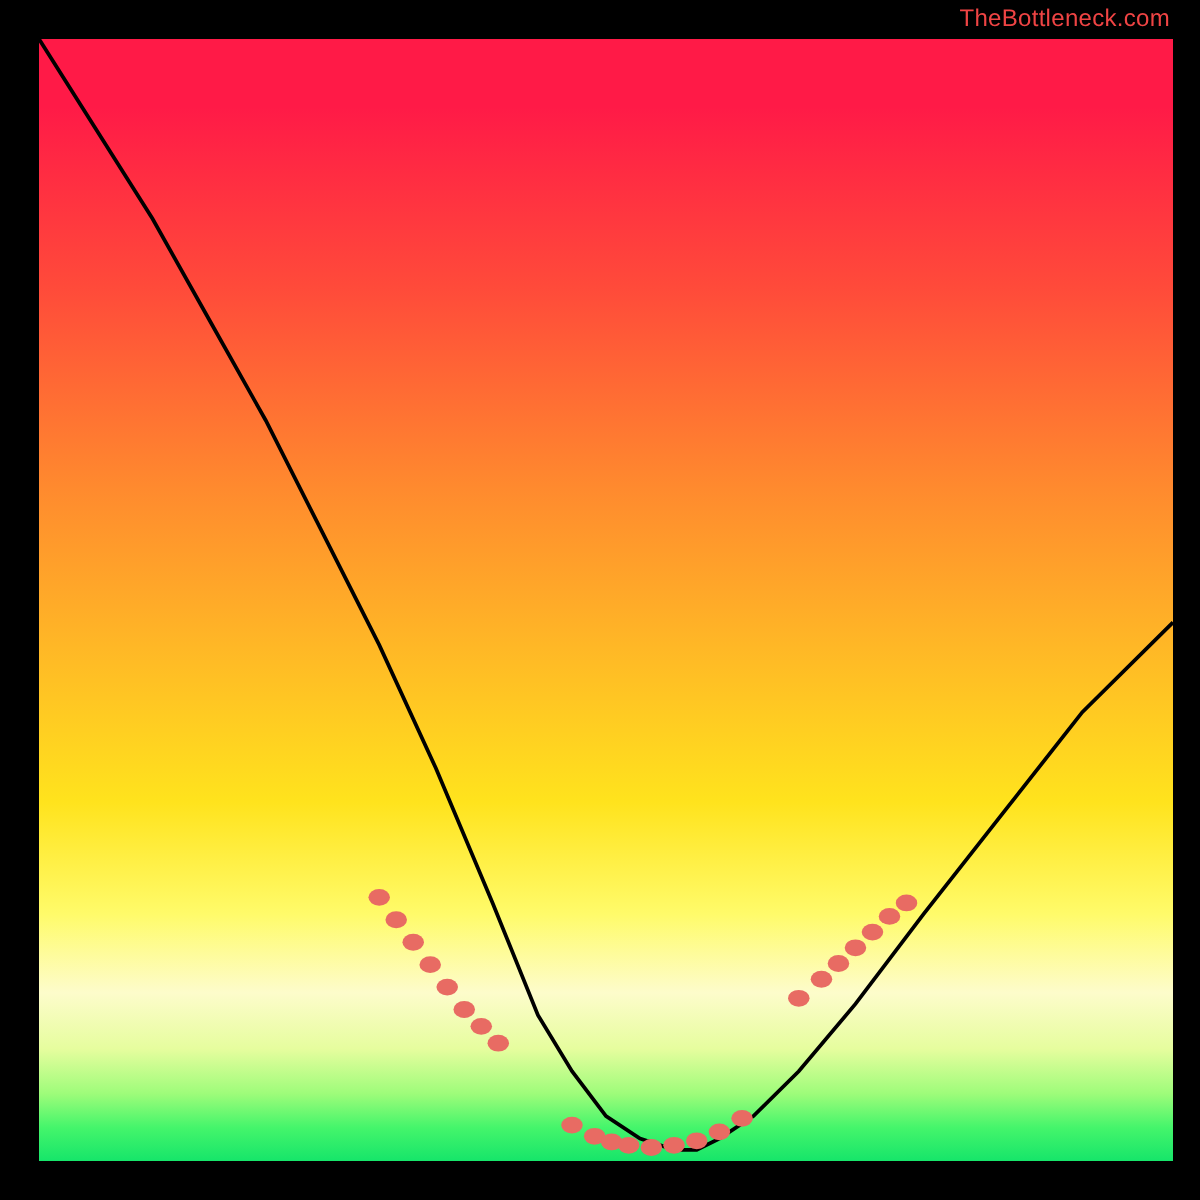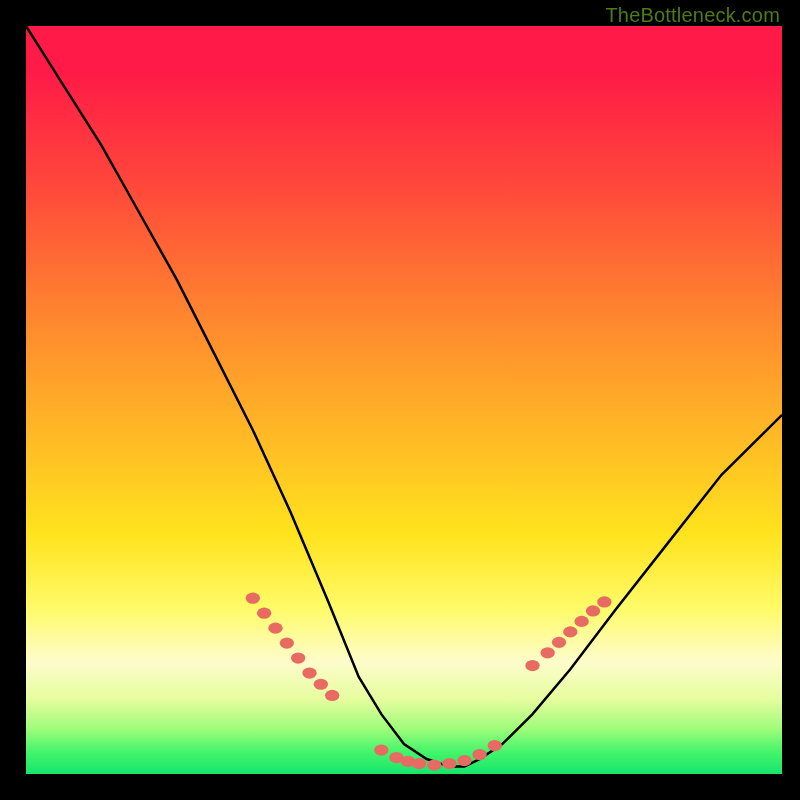--- a/index.html
+++ b/index.html
@@ -39,22 +39,22 @@
       #e6fd9e 90%,
       #9efc7a 94%,
       #45f56b 97%,
       #16e56a 100%
     );
   }
   .watermark {
     position: absolute;
     top: 4px;
     right: 20px;
-    color: #4d7c0f;
-    font-size: 20px;
+    color: #ef4444;
+    font-size: 16px;
     font-weight: 500;
     letter-spacing: 0.2px;
     user-select: none;
   }
   
   svg.curve {
     position: absolute;
     left: 0;
     top: 0;
     width: 100%;

